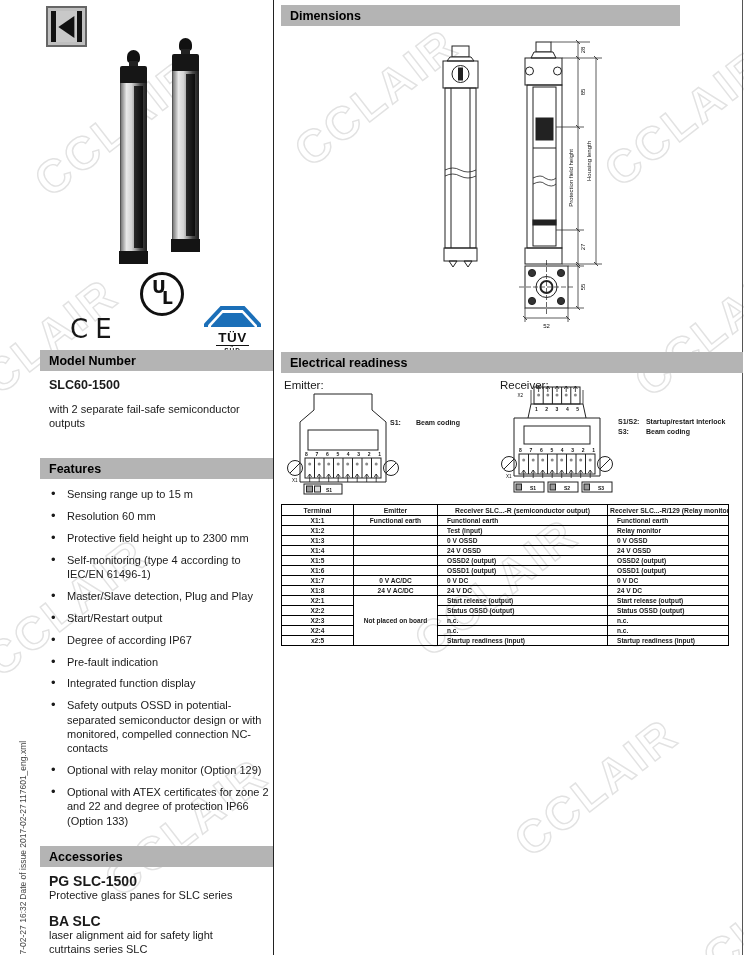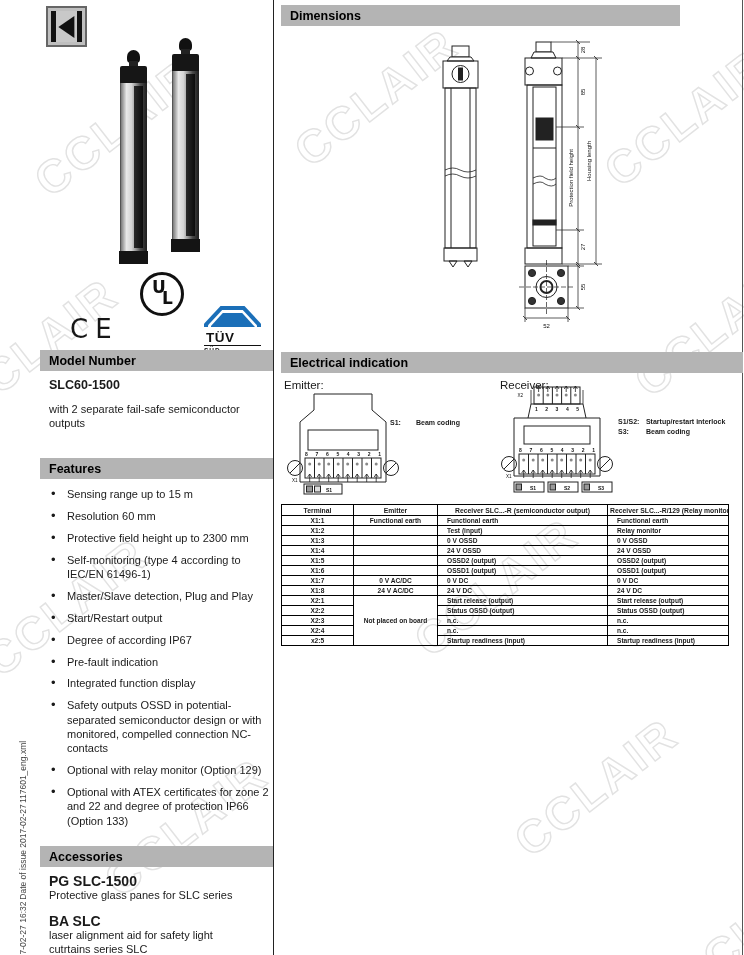--- a/index.html
+++ b/index.html
@@ -65,21 +65,21 @@
   .ul-circle { width:44px; height:44px; border:3.5px solid #111; border-radius:50%; position:relative; background:#fff; }
   .ul-circle span { position:absolute; font-weight:bold; color:#111; font-family:"DejaVu Sans",sans-serif; }
   .ul-u { font-size:17px; left:9px; top:2px; }
   .ul-l { font-size:17px; left:19px; top:13px; }
   .oct { clip-path: polygon(29% 0,71% 0,100% 29%,100% 71%,71% 100%,29% 100%,0 71%,0 29%); }
   .tuv { width:57px; height:61px; position:relative; }
   .tuv .o1 { position:absolute; inset:0; background:#1b6fb8; }
   .tuv .o2 { position:absolute; inset:4px; background:#ffffff; }
   .tuv .o3 { position:absolute; inset:6.5px; background:#1b6fb8; }
   .tuv .band { position:absolute; left:0; right:0; top:21px; height:32px; background:#fff;
-    display:flex; flex-direction:column; justify-content:center; }
+    display:flex; flex-direction:column; align-items:center; justify-content:center; }
   .tuv .t1 { font-size:13.5px; font-weight:bold; color:#111; line-height:1;
     border-bottom:1.6px solid #111; padding:0 2px 1px; letter-spacing:.5px; }
   .tuv .t2 { font-size:6.5px; font-weight:bold; color:#111; line-height:1.4; letter-spacing:1px; }
 
   
   .model-name { font-size:12.5px; font-weight:bold; }
   .body-txt { font-size:11px; line-height:1.3; }
   ul.features { list-style:none; width:226px; }
   ul.features li { position:relative; font-size:11px; line-height:1.3; padding-left:20px; margin-bottom:7.6px; }
   ul.features li::before { content:"•"; position:absolute; left:4px; top:-1px; font-size:13px; }
@@ -271,21 +271,21 @@
       <text class="dim" transform="rotate(-90 285 20)" x="285" y="20" text-anchor="middle">28</text>
       <text class="dim" transform="rotate(-90 285 62)" x="285" y="62" text-anchor="middle">85</text>
       <text class="dimv" transform="rotate(-90 273 148)" x="273" y="148" text-anchor="middle">Protection field height</text>
       <text class="dim" transform="rotate(-90 285 217)" x="285" y="217" text-anchor="middle">27</text>
       <text class="dimv" transform="rotate(-90 291 131)" x="291" y="131" text-anchor="middle">Housing length</text>
       <text class="dim" transform="rotate(-90 285 257)" x="285" y="257" text-anchor="middle">55</text>
       <text class="dim" x="246.5" y="298" text-anchor="middle">52</text>
     </svg>
 
     <div class="hdr" style="left:281px;top:352px;width:462px">
-      <span>Electrical indication</span>
+      <span>Electrical readiness</span>
     </div>
 
     <div class="abs elabel" style="left:284px;top:379px">Emitter:</div>
     <div class="abs elabel" style="left:500px;top:379px">Receiver:</div>
 
     <svg class="abs" style="left:284px;top:392px" width="118" height="110" viewBox="0 0 118 110">
       <g stroke="#222" fill="none" stroke-width="1">
         <path d="M30,2 h58 v16 l14,12 v60 h-86 v-60 l14,-12 z"></path>
         <rect x="24" y="38" width="70" height="20"></rect>
         <rect x="21" y="66" width="76" height="20"></rect>

